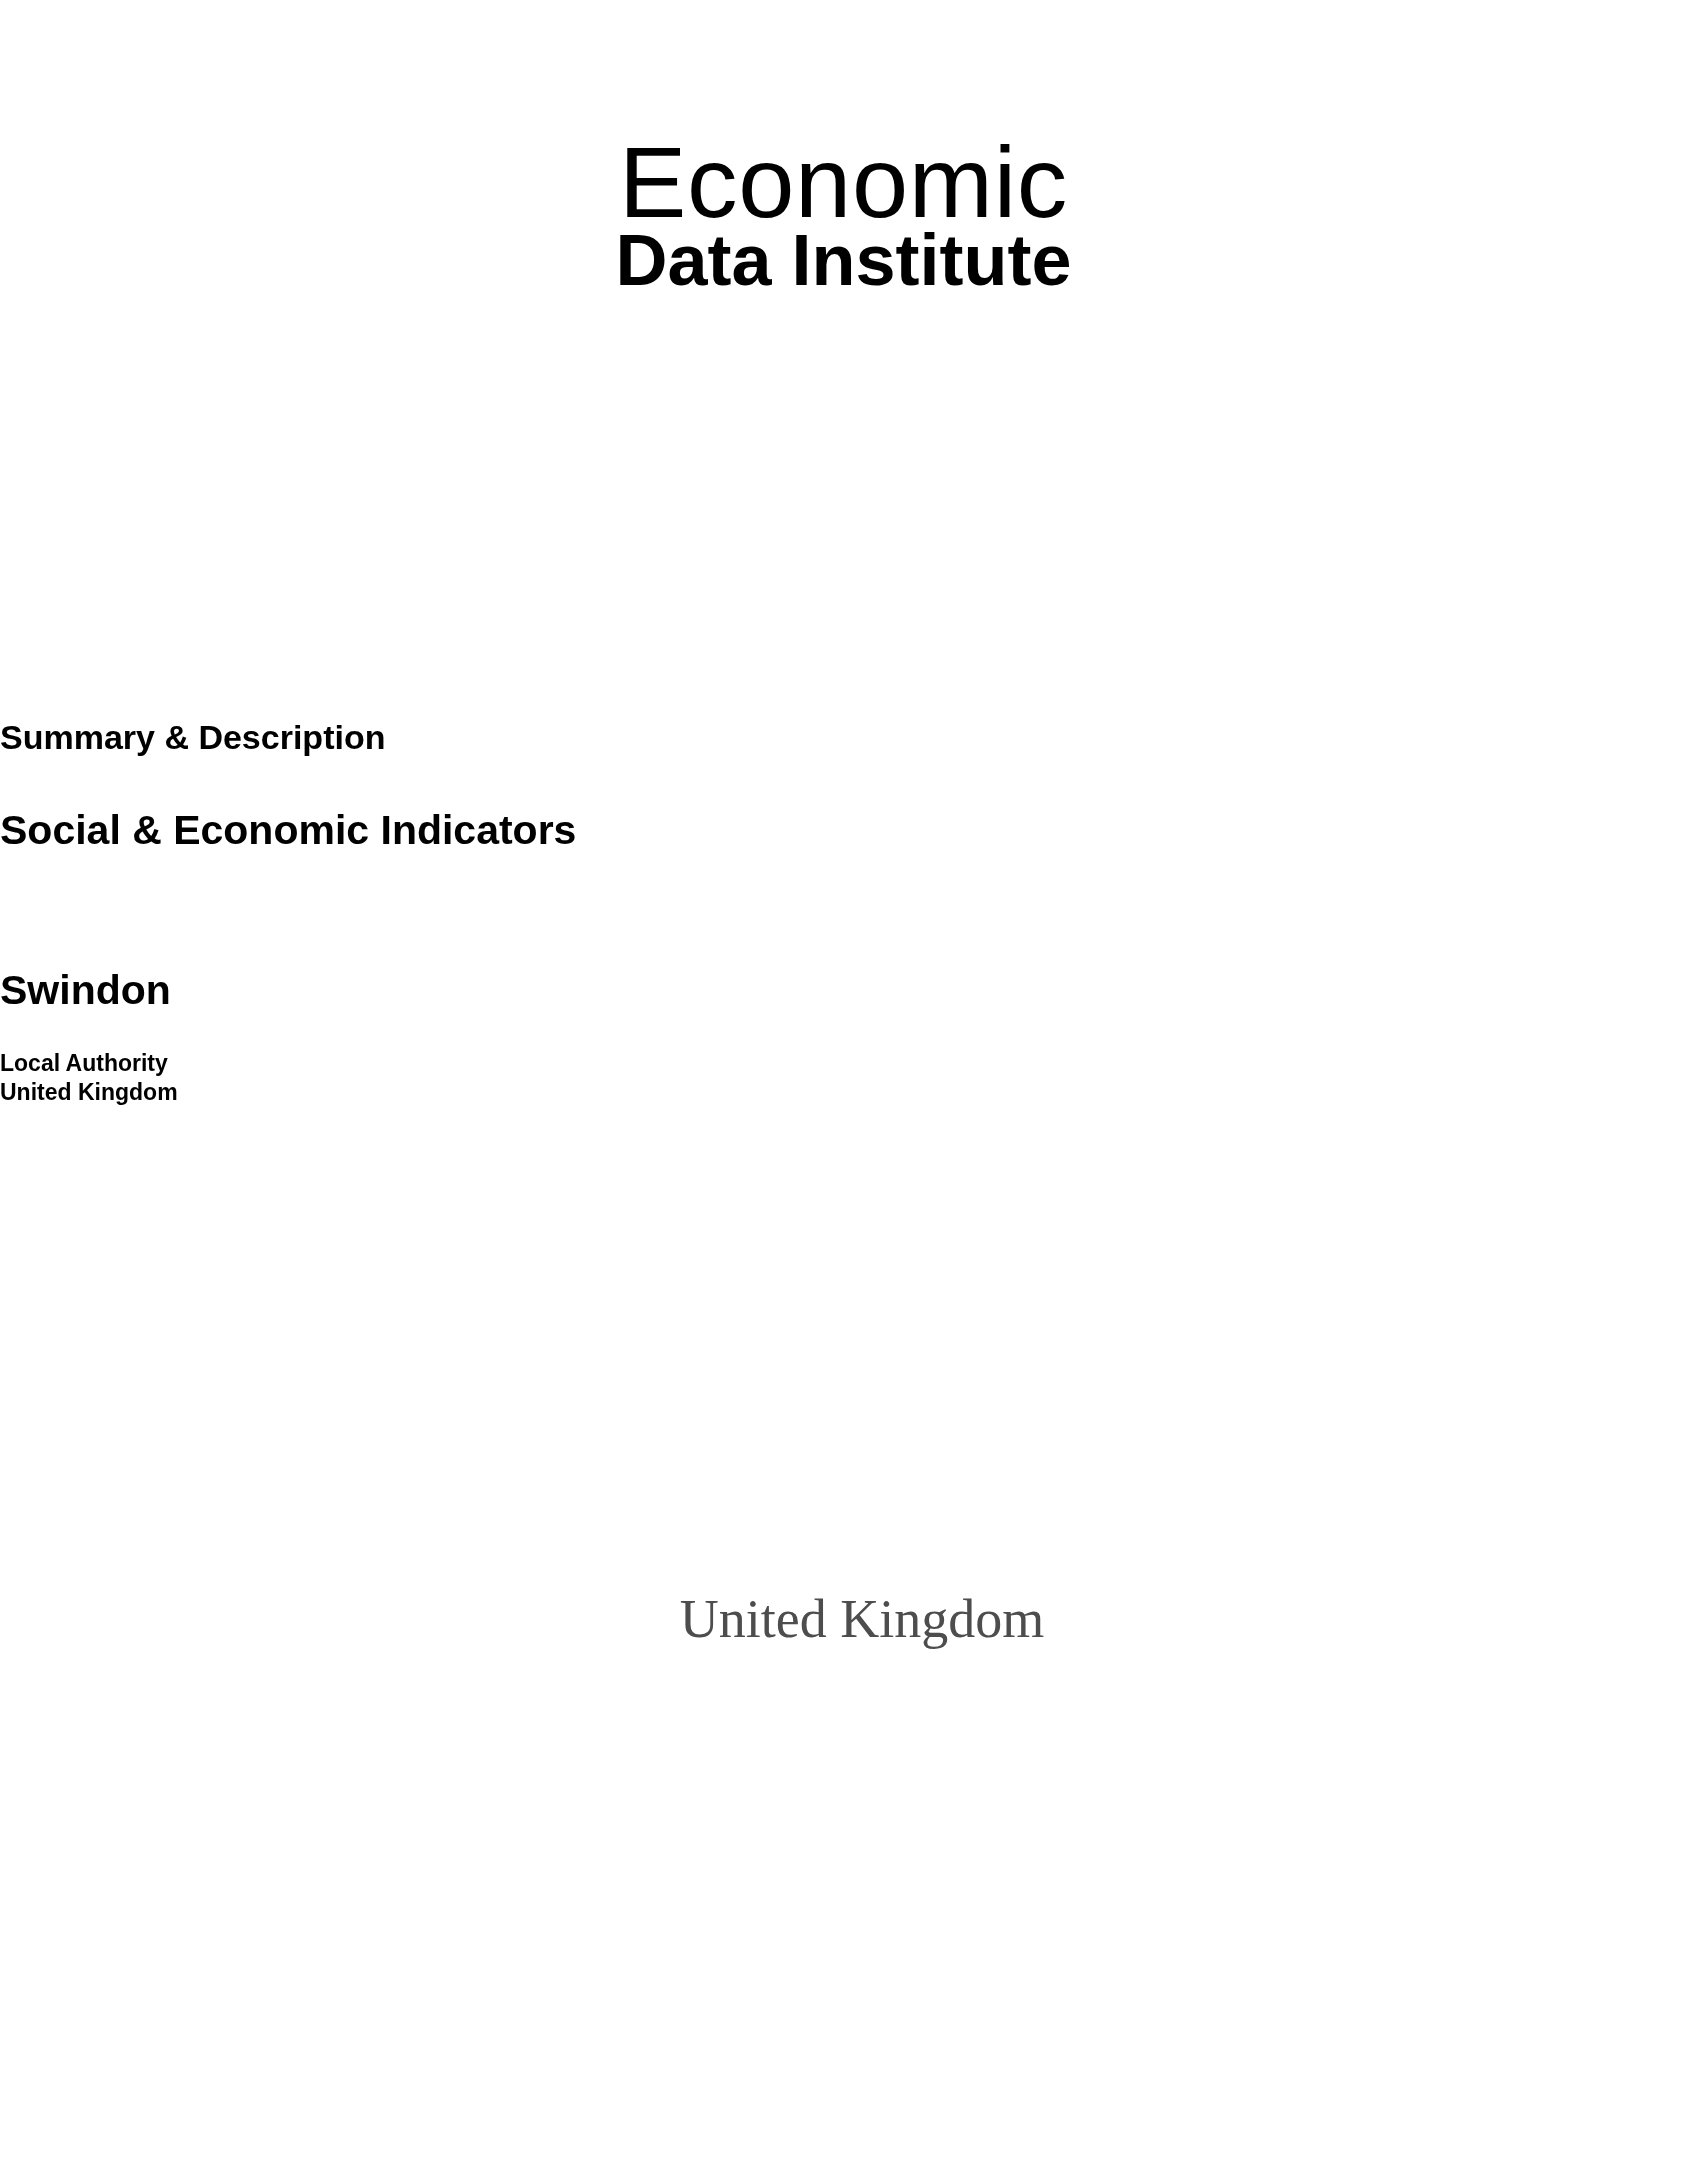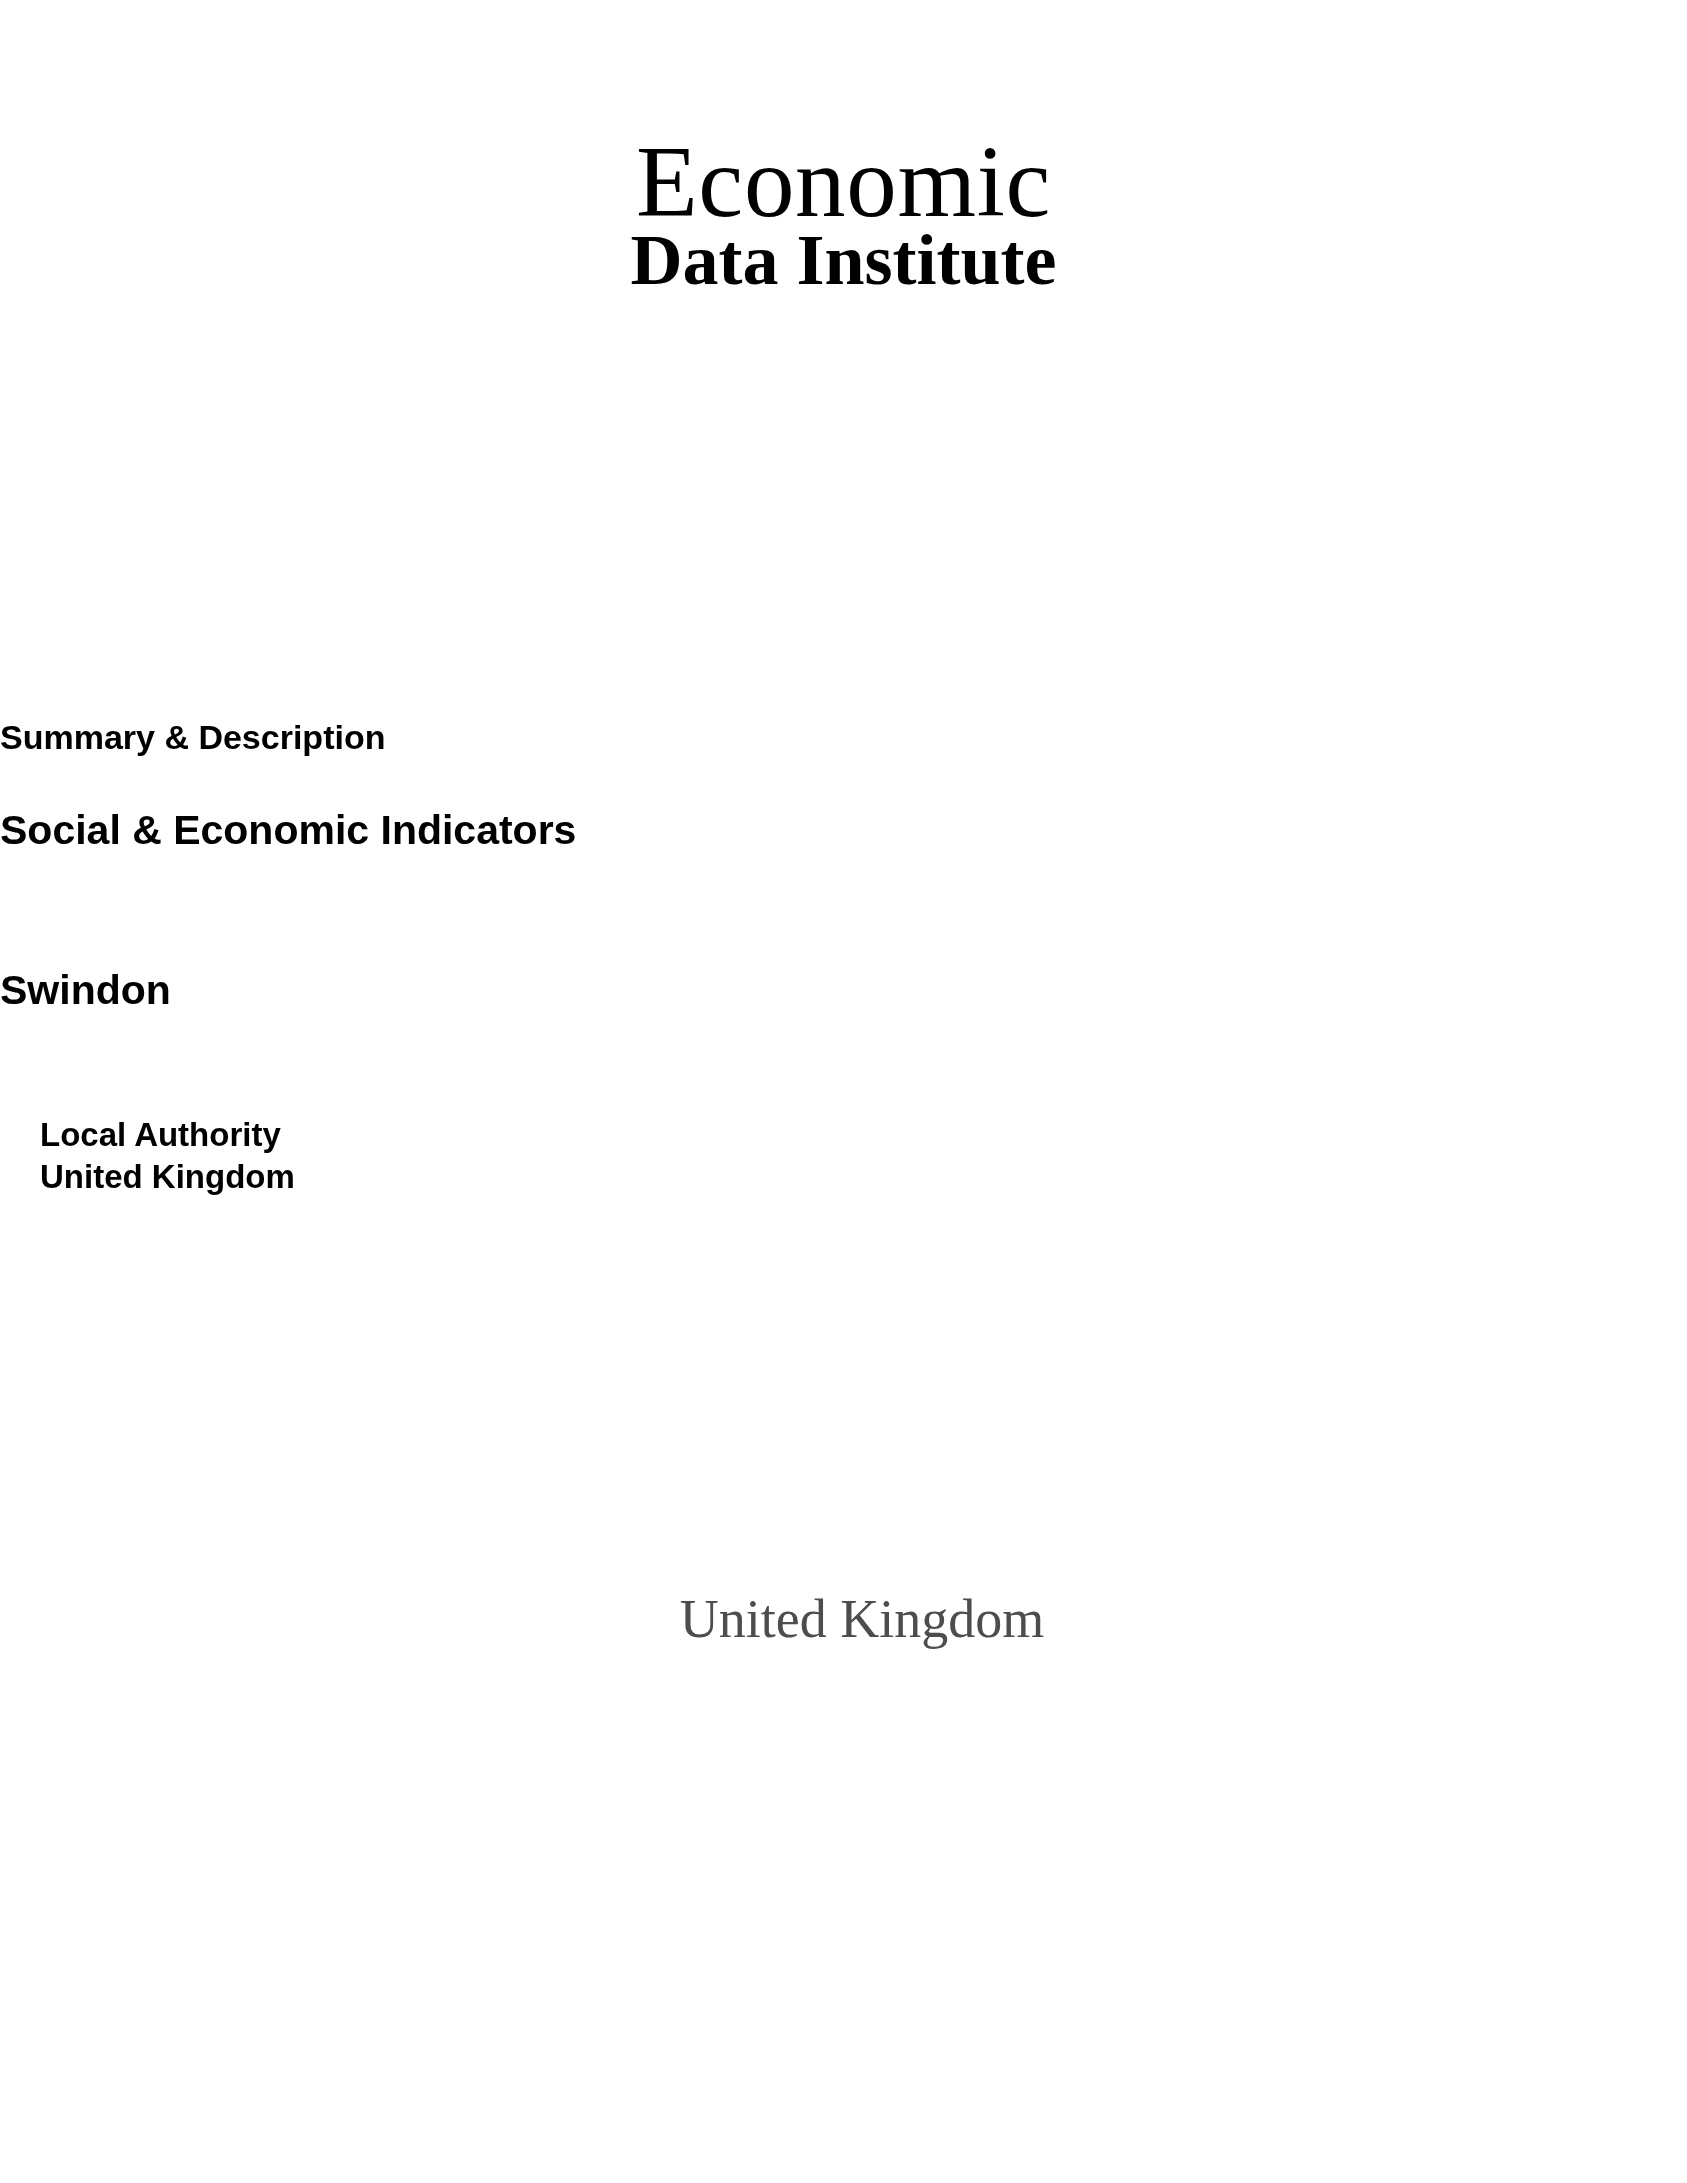--- a/index.html
+++ b/index.html
@@ -22,21 +22,21 @@
     background: #ffffff;
   }
 
   
   .masthead {
     position: absolute;
     top: 132px;
     left: 0;
     width: 1687px;
     text-align: center;
-    font-family: Liberation Serif, serif;
+    font-family: Liberation Sans, sans-serif;
     color: #000000;
     line-height: 1.0;
   }
   .masthead .line1 {
     font-size: 101px;
     letter-spacing: 0.7px;
     display: block;
   }
   .masthead .line2 {
     font-size: 72px;
@@ -64,25 +64,24 @@
     margin-top: 45px;
     line-height: 1.3;
   }
   .titleblock .t-place {
     font-size: 41px;
     font-weight: bold;
     margin-top: 107px;
     line-height: 1.3;
   }
   .titleblock .t-geo {
-    font-size: 33px;
+    font-size: 23px;
     font-weight: bold;
-    margin-top: 96px;
+    margin-top: 31px;
     line-height: 1.28;
-    padding-left: 40px;
   }
   .titleblock .t-geo span { display: block; }
 
   
   .footer-logo {
     position: absolute;
     top: 1588px;
     left: 0;
     width: 1687px;
     display: flex;

